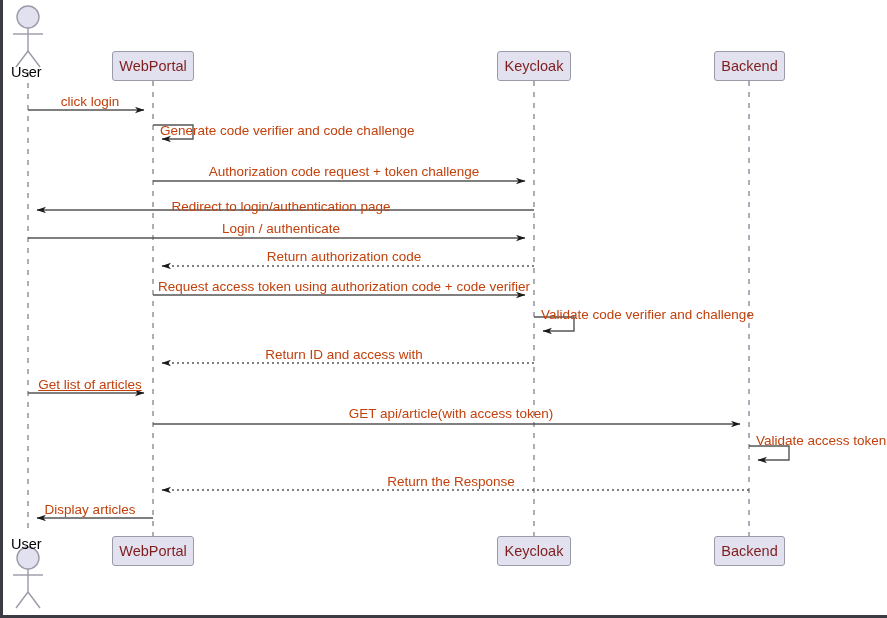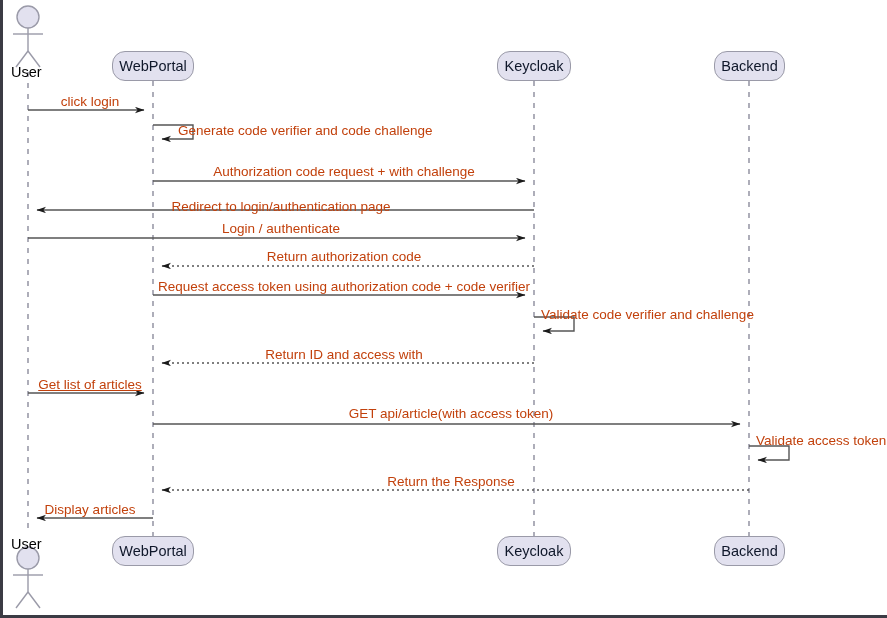--- a/index.html
+++ b/index.html
@@ -24,22 +24,22 @@
   #diagram-svg {
     position: absolute;
     left: 0;
     top: 0;
   }
   .lifeline-box {
     position: absolute;
     box-sizing: border-box;
     background: #e2e1ef;
     border: 1px solid #9a9aa8;
-    border-radius: 13px;
-    color: #0f172a;
+    border-radius: 3px;
+    color: #7f1d1d;
     font-size: 14.5px;
     line-height: 1;
     display: flex;
     align-items: center;
     justify-content: center;
     text-align: center;
     white-space: nowrap;
   }
   .actor-label {
     position: absolute;
@@ -117,22 +117,22 @@
       <div class="actor-label" style="left: 8px; top: 536px;">User</div>
       <div class="lifeline-box" style="left: 109px; top: 51px; width: 82px; height: 30px;">WebPortal</div>
       <div class="lifeline-box" style="left: 494px; top: 51px; width: 74px; height: 30px;">Keycloak</div>
       <div class="lifeline-box" style="left: 711px; top: 51px; width: 71px; height: 30px;">Backend</div>
       <div class="lifeline-box" style="left: 109px; top: 536px; width: 82px; height: 30px;">WebPortal</div>
       <div class="lifeline-box" style="left: 494px; top: 536px; width: 74px; height: 30px;">Keycloak</div>
       <div class="lifeline-box" style="left: 711px; top: 536px; width: 71px; height: 30px;">Backend</div>
     </div>
   <div id="labels-layer">
       <div class="msg-label center" style="left: 87px; top: 95px;">click login</div>
-      <div class="msg-label" style="left: 175px; top: 124px; text-align: center;">Generate code verifier and code challenge</div>
-      <div class="msg-label center" style="left: 341px; top: 165px;">Authorization code request + with challenge</div>
+      <div class="msg-label" style="left: 157px; top: 124px; text-align: center;">Generate code verifier and code challenge</div>
+      <div class="msg-label center" style="left: 341px; top: 165px;">Authorization code request + token challenge</div>
       <div class="msg-label center" style="left: 278px; top: 200px;">Redirect to login/authentication page</div>
       <div class="msg-label center" style="left: 278px; top: 222px;">Login / authenticate</div>
       <div class="msg-label center" style="left: 341px; top: 250px;">Return authorization code</div>
       <div class="msg-label center" style="left: 341px; top: 280px;">Request access token using authorization code + code verifier</div>
       <div class="msg-label" style="left: 538px; top: 308px;">Validate code verifier and challenge</div>
       <div class="msg-label center" style="left: 341px; top: 348px;">Return ID and access with</div>
       <div class="msg-label center" style="left: 87px; top: 378px; text-decoration: underline;">Get list of articles</div>
       <div class="msg-label center" style="left: 448px; top: 407px;">GET api/article(with access token)</div>
       <div class="msg-label" style="left: 753px; top: 434px;">Validate access token</div>
       <div class="msg-label center" style="left: 448px; top: 475px;">Return the Response</div>

